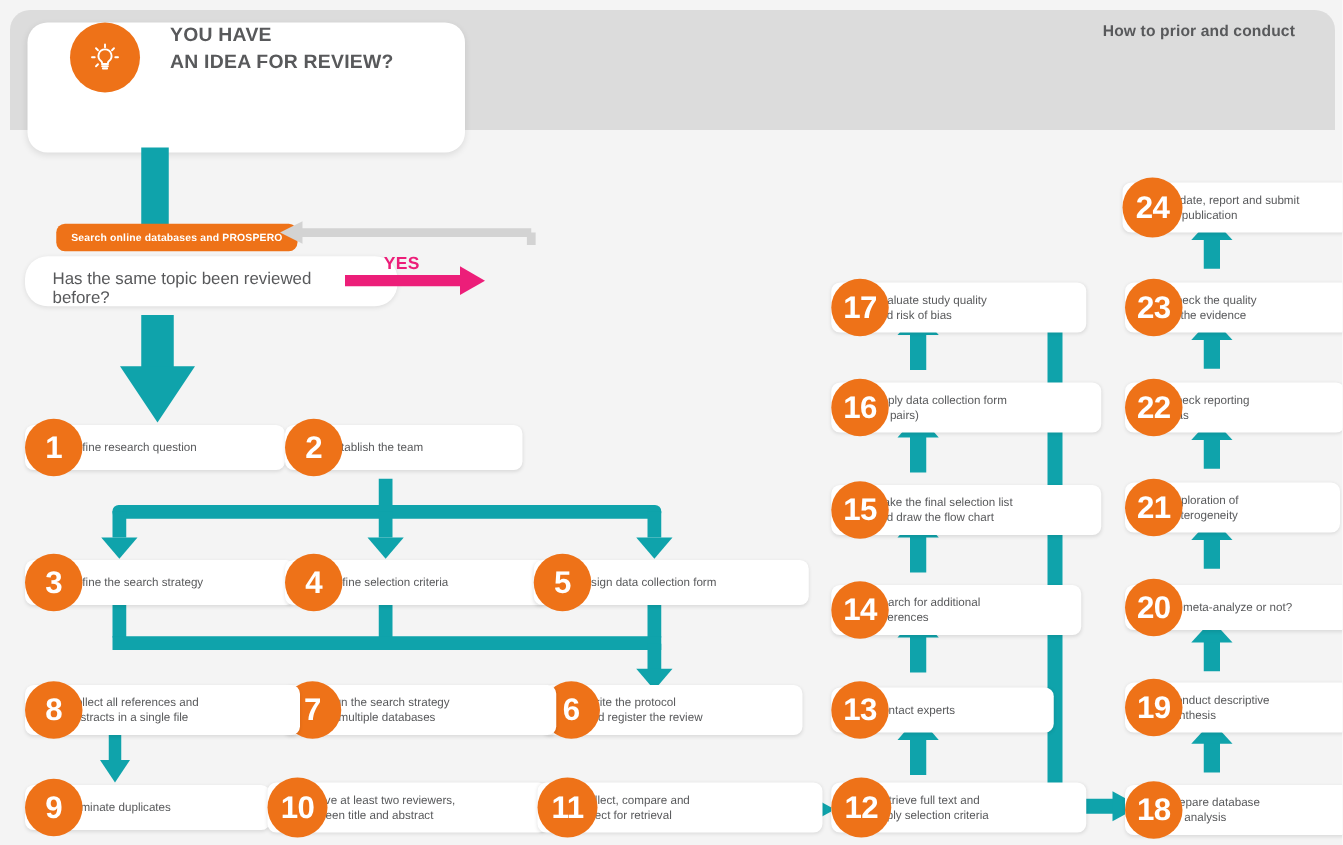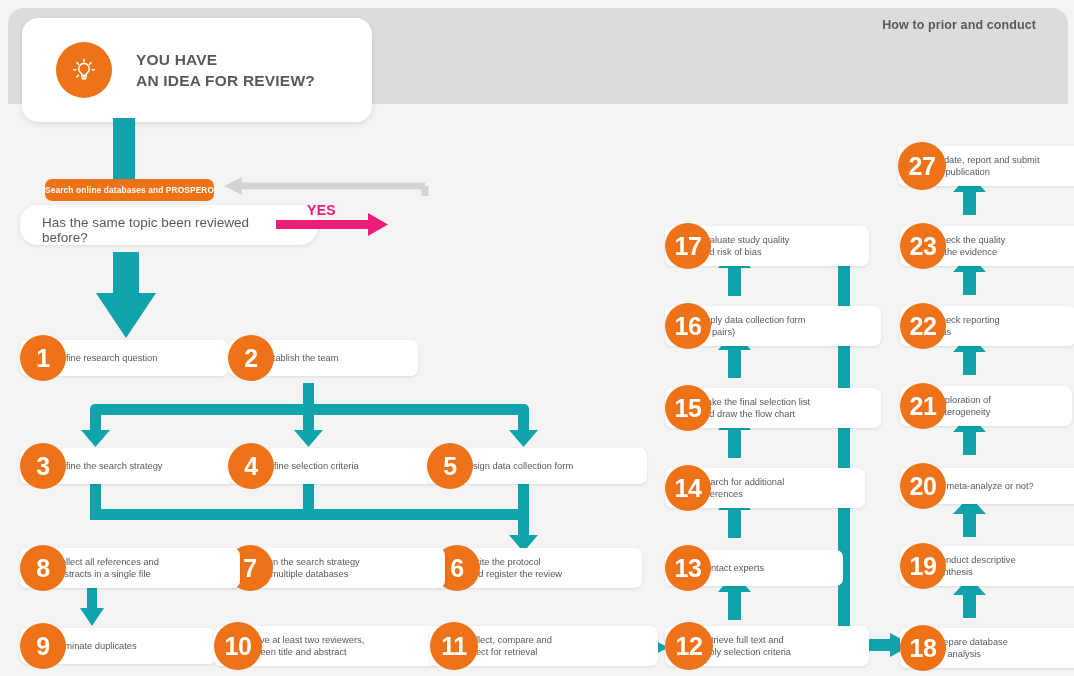--- a/index.html
+++ b/index.html
@@ -6,21 +6,21 @@
   body{font-family:"Liberation Sans","DejaVu Sans",sans-serif;}
   #root{position:relative;width:1074px;height:676px;overflow:hidden;background:#f4f4f4;}
 
   
   .bg-plate{position:absolute;left:0;top:0;width:1074px;height:676px;background:#f4f4f4;}
   .header-band{position:absolute;left:8px;top:8px;width:1060px;height:96px;background:#dcdcdc;border-radius:16px;}
   .header-band2{position:absolute;left:8px;top:60px;width:1060px;height:44px;background:#dcdcdc;}
 
   
   .hero-card{position:absolute;left:22px;top:18px;width:350px;height:104px;background:#ffffff;border-radius:16px;
-             box-shadow:0 2px 6px rgba(0,0,0,.10);display:flex;align-items:center;}
+             box-shadow:0 2px 6px rgba(0,0,0,.10);display:flex;align-items:flex-start;}
   .hero-icon{width:56px;height:56px;margin-left:34px;border-radius:50%;background:#ee7218;
              display:flex;align-items:center;justify-content:center;flex:none;}
   .hero-text{margin-left:24px;color:#58595b;font-size:15.5px;font-weight:bold;line-height:1.38;letter-spacing:.2px;}
 
   
   .title-wrap{position:absolute;right:38px;top:16px;text-align:right;}
   .title-l1,.title-l2{color:#58595b;font-size:12.5px;font-weight:bold;line-height:1.45;letter-spacing:.1px;}
   .title-big{color:#ee7218;font-size:21px;font-weight:bold;letter-spacing:.2px;margin-top:2px;}
 
   
@@ -37,21 +37,21 @@
              font-size:25px;font-weight:bold;line-height:1;letter-spacing:-.5px;}
   .num-lg{width:46px;height:46px;}
   .num-xl{width:48px;height:48px;font-size:24px;}
 
   
   .decision{position:absolute;background:#ffffff;border-radius:18px;box-shadow:0 1px 4px rgba(0,0,0,.10);
             display:flex;align-items:center;padding:0 22px;}
   .decision span{color:#58595b;font-size:13.5px;}
 
   .prospero{position:absolute;background:#ee7218;border-radius:7px;display:flex;align-items:center;
-            padding:0 0;height:22px;}
+            padding:0 12px;height:22px;}
   .prospero span{color:#ffffff;font-size:8.3px;font-weight:bold;letter-spacing:.15px;}
 
   .graybox{position:absolute;background:#dcdcdc;border-radius:9px;padding:9px 14px;}
   .graybox span{color:#58595b;font-size:8.8px;line-height:1.52;white-space:pre-line;display:block;}
 
   .yes-label{position:absolute;color:#ec1e79;font-size:14px;font-weight:bold;letter-spacing:.3px;}
   .no-label{position:absolute;color:#ffffff;font-size:11.5px;font-weight:bold;letter-spacing:.3px;}
 
   svg.ovl{position:absolute;left:0;top:0;width:1074px;height:676px;pointer-events:none;}
 </style>
@@ -404,15 +404,15 @@
 of the evidence</div>
     </div>
     <div class="num num-lg">23</div>
   </div>
 
   <div class="step" style="left:898px;top:146px;">
     <div class="pill two" style="width:172px;">
       <div class="label">Update, report and submit
 for publication</div>
     </div>
-    <div class="num num-xl">27</div>
+    <div class="num num-xl">24</div>
   </div>
 </div>
 
 </body></html>

